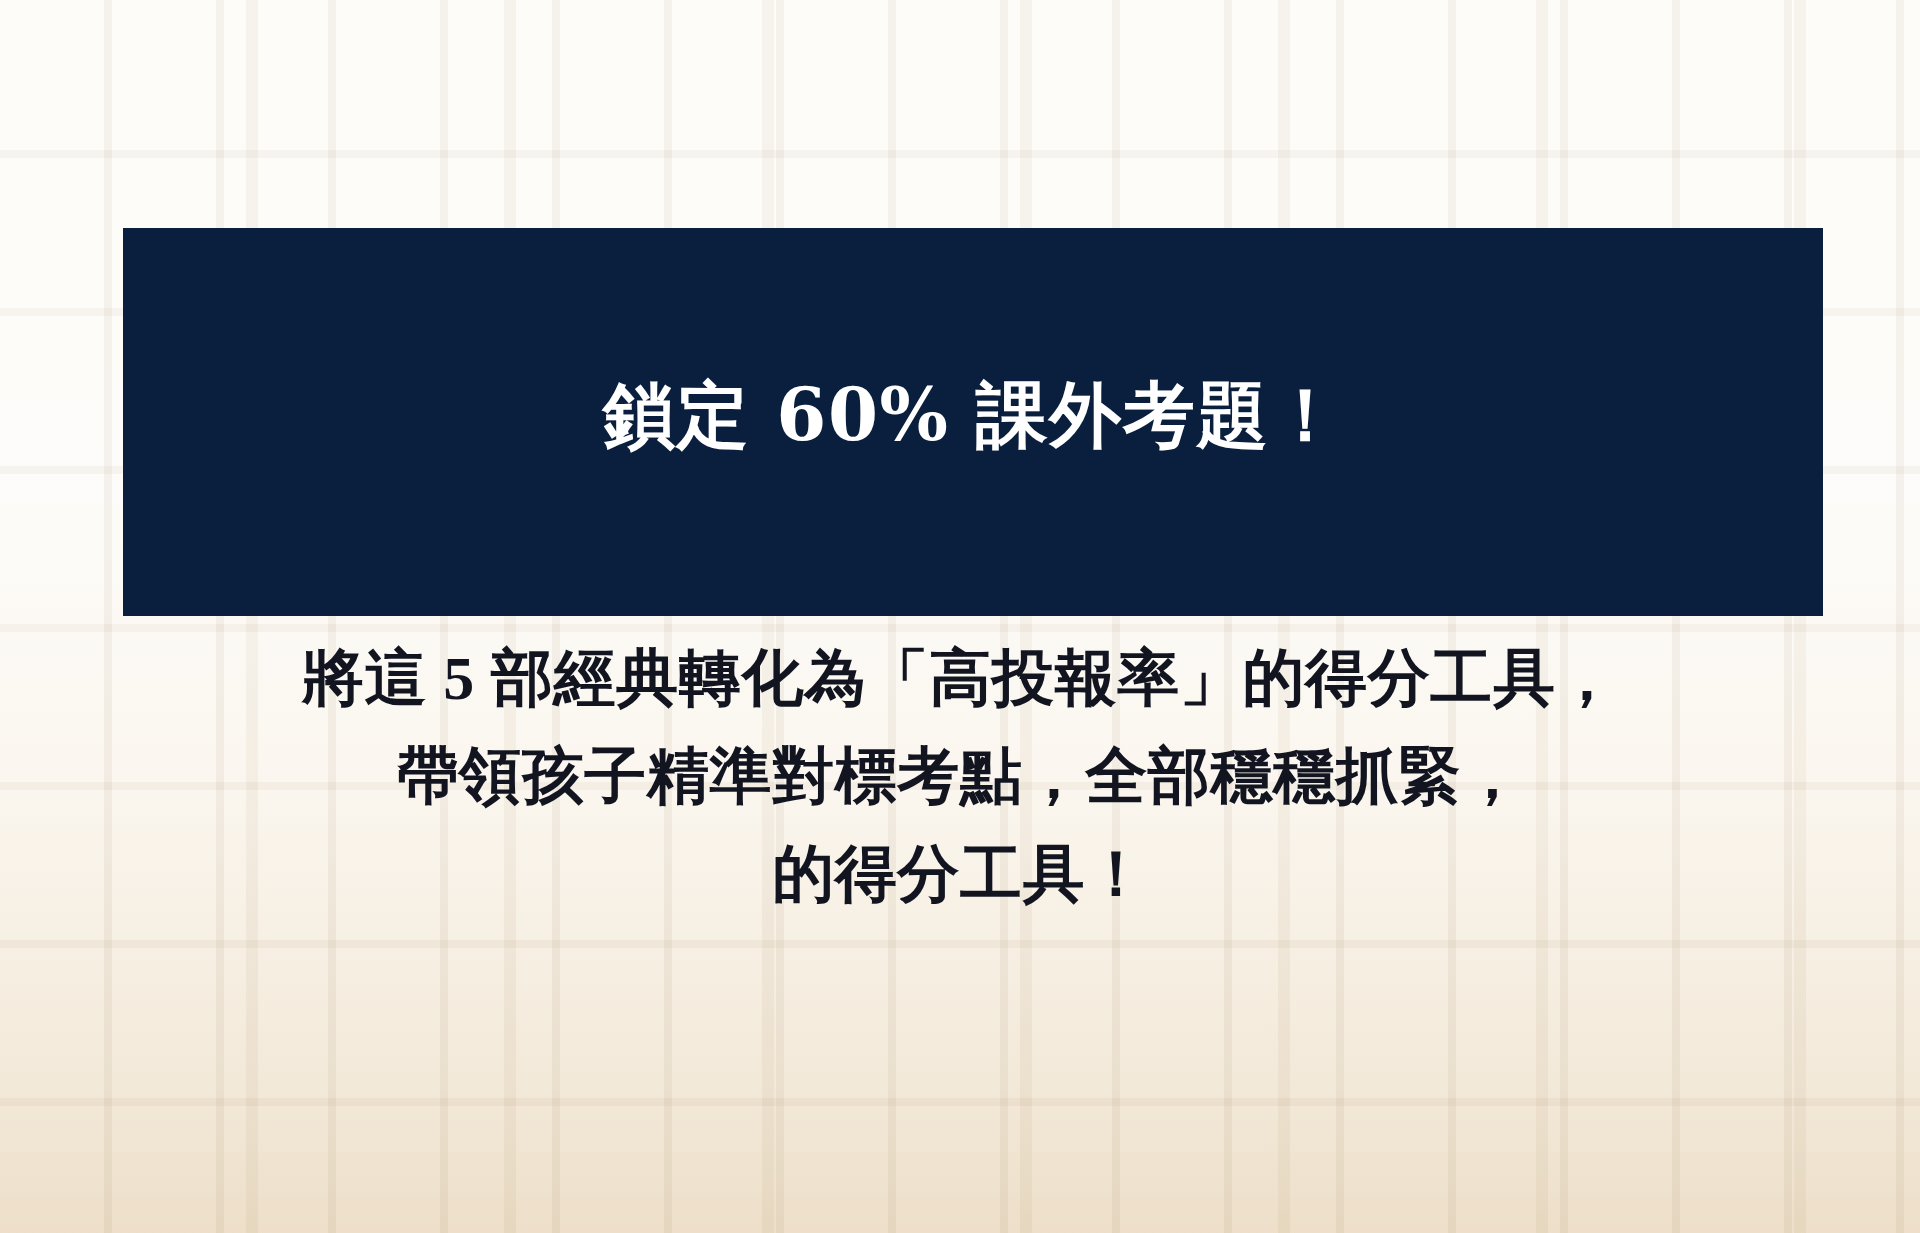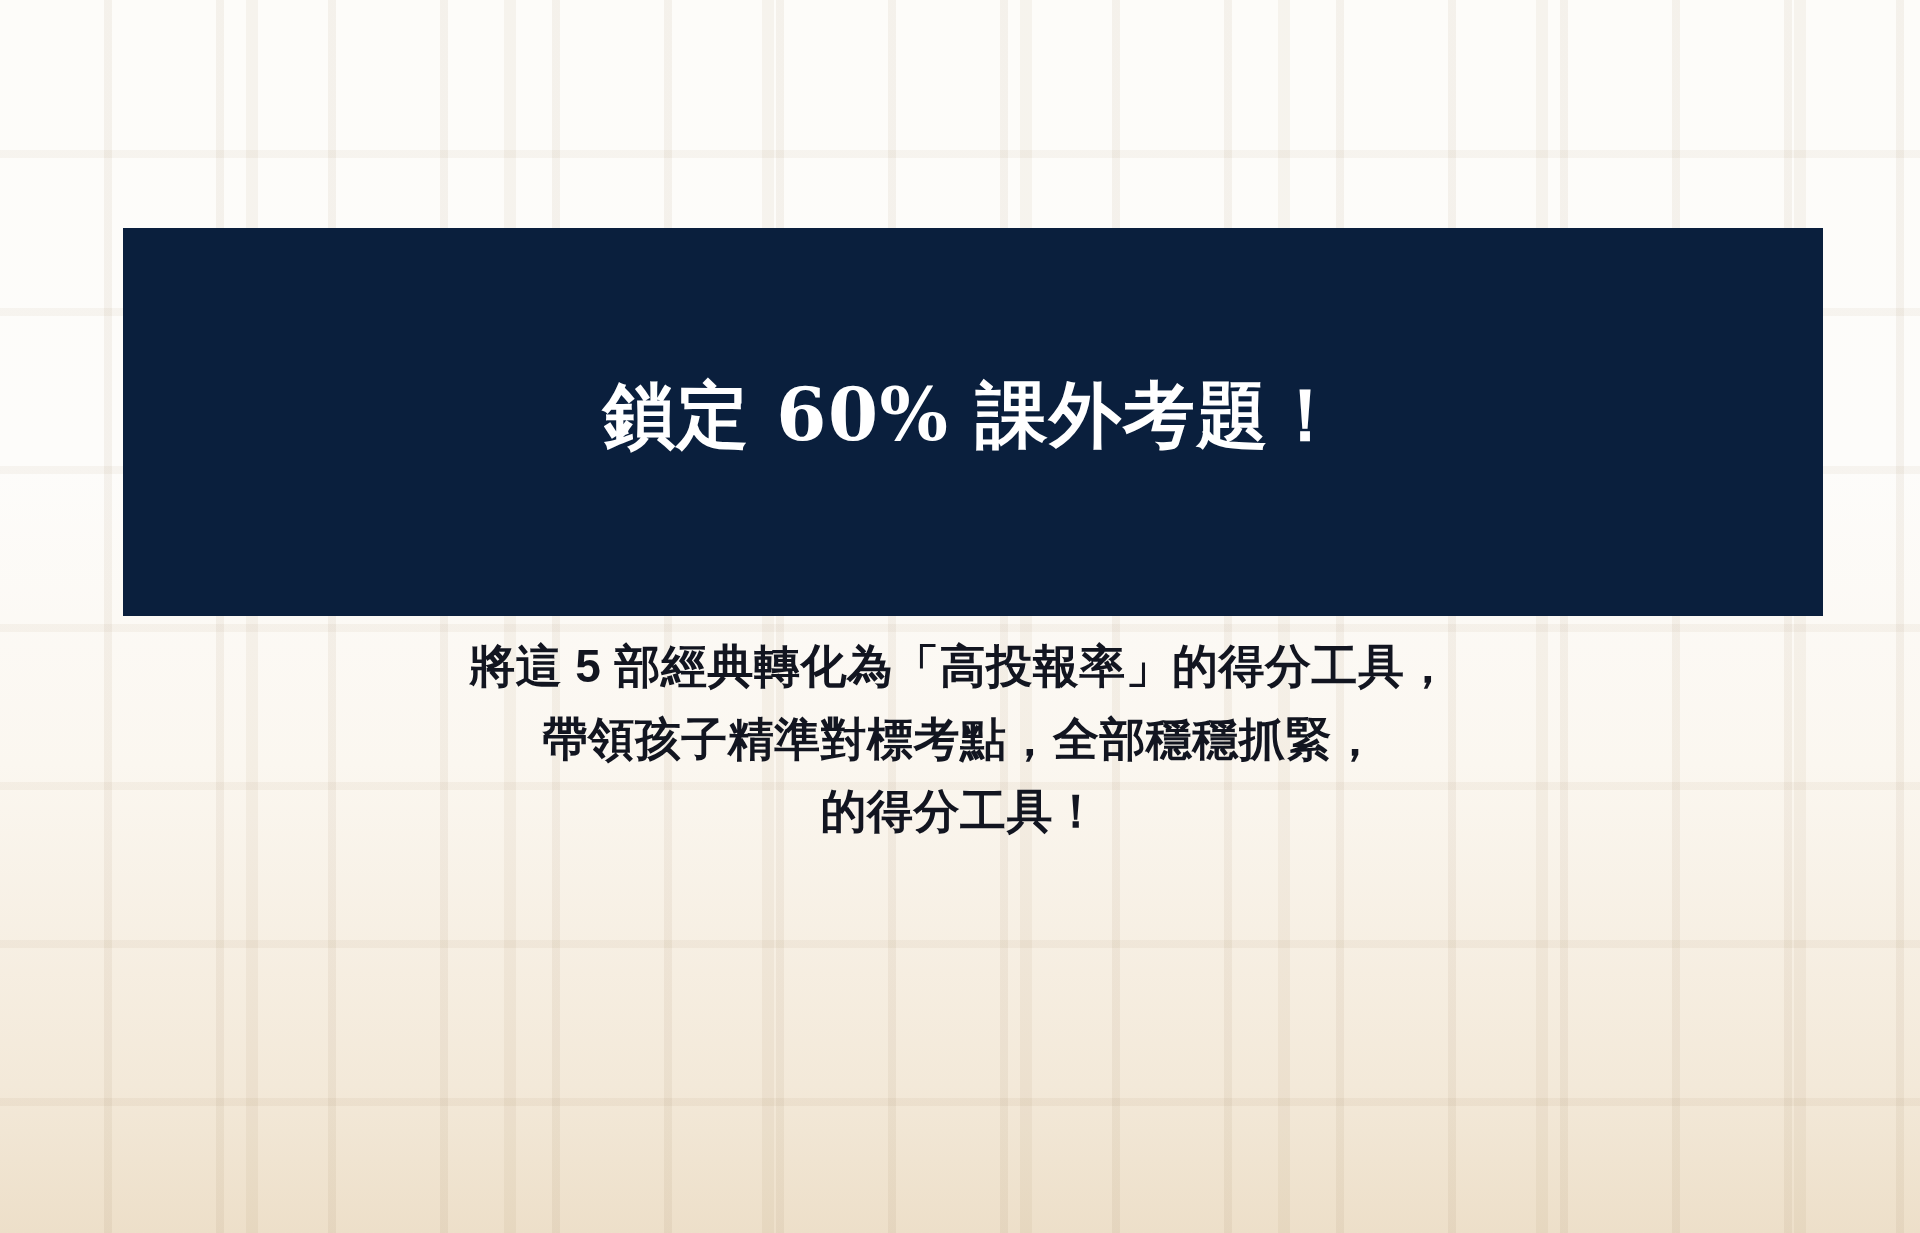--- a/index.html
+++ b/index.html
@@ -91,23 +91,23 @@
   
   .subtitle {
     position: absolute;
     left: 0;
     top: 630px;
     width: 1920px;
     text-align: center;
   }
   .subtitle-line {
     color: #121520;
-    font-family: Liberation Sans, sans-serif;
+    font-family: Liberation Serif, serif;
     font-weight: 700;
-    font-size: 46px;
+    font-size: 62px;
     line-height: 1.58;
     letter-spacing: 0.01em;
     white-space: nowrap;
   }
 </style>
 </head>
 <body>
 
 <div class="slide">
 

